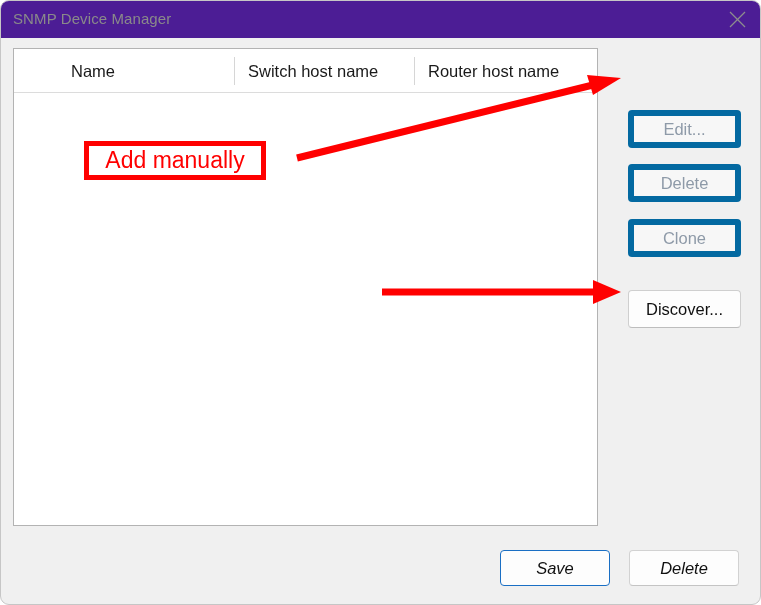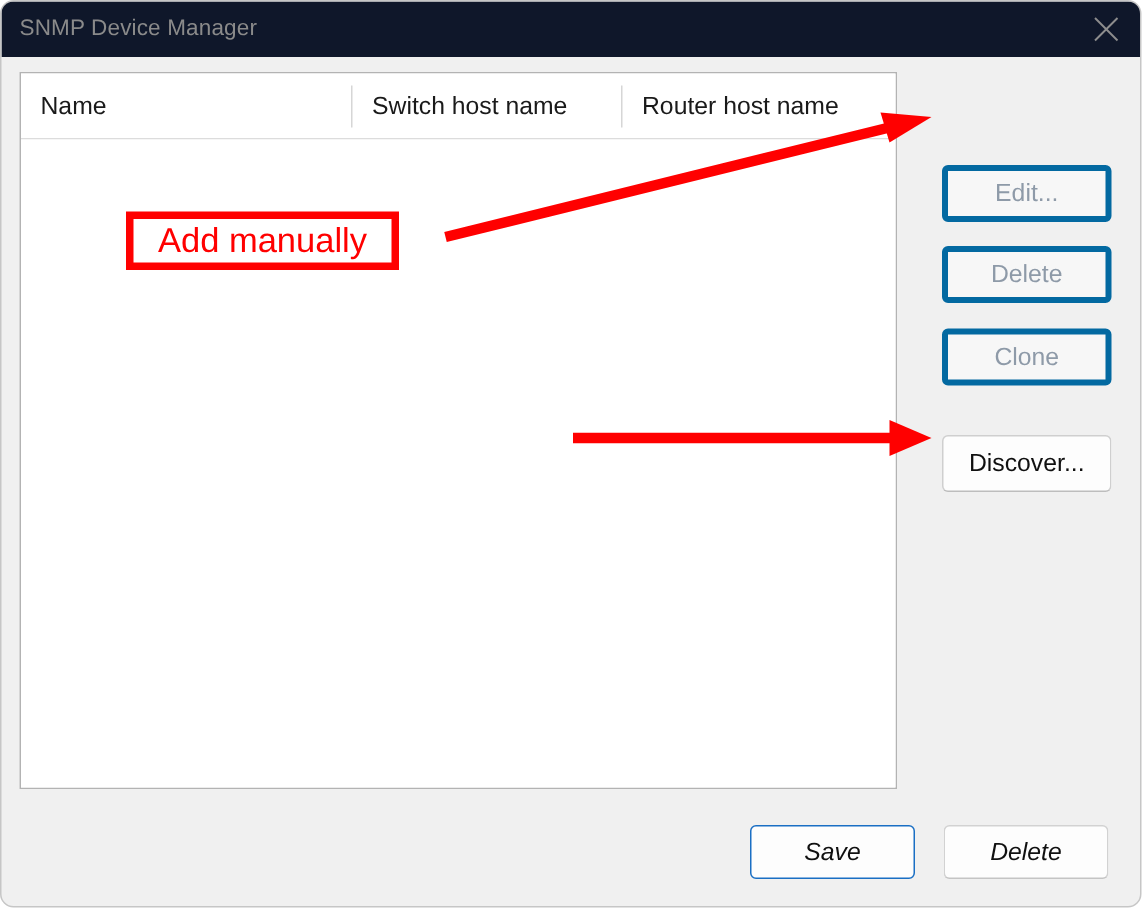--- a/index.html
+++ b/index.html
@@ -27,21 +27,21 @@
     border-radius: 9px;
     overflow: hidden;
   }
 
   
   #titlebar {
     position: absolute;
     left: 0; top: 0;
     width: 759px;
     height: 37px;
-    background: #0f172a;
+    background: #4c1d95;
   }
   #title-text {
     position: absolute;
     left: 12px;
     top: 9px;
     font-size: 15px;
     color: #8a8a8a;
     letter-spacing: 0.1px;
     white-space: nowrap;
   }
@@ -122,21 +122,21 @@
     white-space: nowrap;
   }
   .side-button.enabled {
     background: #fdfdfd;
     border: 1px solid #cfcfcf;
     border-bottom-color: #bdbdbd;
     color: #101010;
   }
   .side-button.disabled {
     background: #f7f7f7;
-    border: 4px solid #0369a1;
+    border: 6px solid #0369a1;
     color: #8e9aa8;
   }
 
   
   .footer-button {
     position: absolute;
     width: 110px;
     height: 36px;
     box-sizing: border-box;
     display: flex;
@@ -213,21 +213,21 @@
         <svg width="19" height="19" viewBox="0 0 19 19">
           <line x1="2" y1="2" x2="17" y2="17" stroke="#8d8d8d" stroke-width="1.3"></line>
           <line x1="17" y1="2" x2="2" y2="17" stroke="#8d8d8d" stroke-width="1.3"></line>
         </svg>
       </span>
     </div>
   </div>
 
   <div id="device-list-panel">
     <div id="list-header">
-      <div class="col-head" style="left:0px; width:220px;">
+      <div class="col-head" style="left:0px; width:220px;padding-left:44px;">
         <span class="col-label">Name</span>
       </div>
       <div class="col-divider" style="left:220px;"></div>
       <div class="col-head" style="left:221px; width:179px;">
         <span class="col-label">Switch host name</span>
       </div>
       <div class="col-divider" style="left:400px;"></div>
       <div class="col-head" style="left:401px; width:182px;">
         <span class="col-label">Router host name</span>
       </div>

